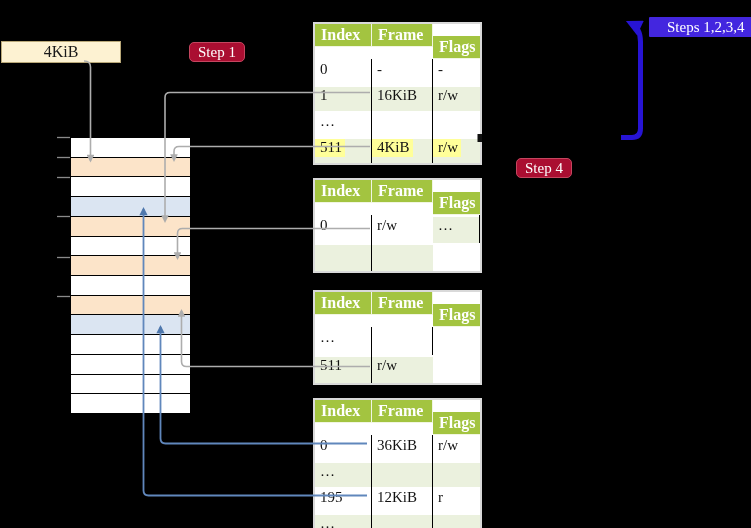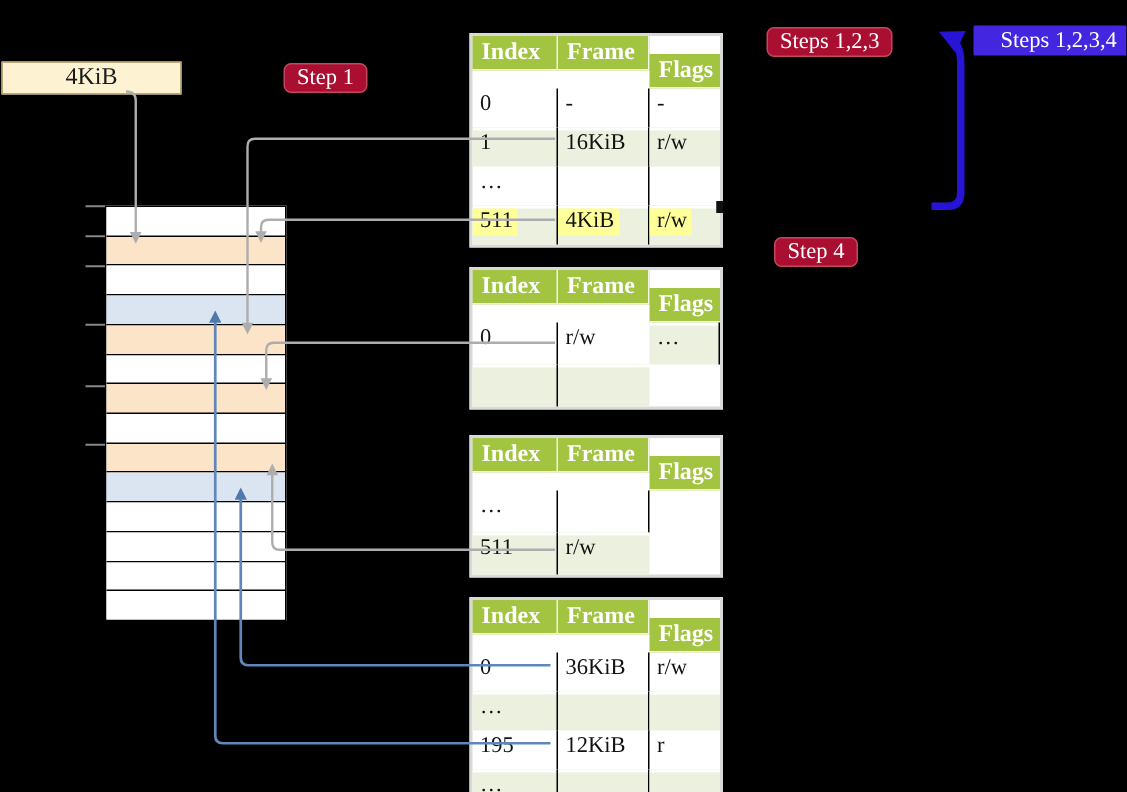--- a/index.html
+++ b/index.html
@@ -57,21 +57,20 @@
   .ptable,#memory,.plain-label,.badge{z-index:2;}
 </style>
 </head>
 <body>
 
 <div id="canvas">
 
   <div class="plain-label" style="left:1px;top:41px;width:118px;height:20px;">4KiB</div>
 
   <div class="badge crimson" style="left:189px;top:42px;">Step 1</div>
-  <div class="badge crimson" style="left:511px;top:18px;">Steps 1,2,3</div>
   <div class="badge blue" style="left:649px;top:17px;padding:0 18px;">Steps 1,2,3,4</div>
   <div class="badge crimson" style="left:516px;top:158px;">Step 4</div>
 
   <div id="memory">
     <div class="mrow m-white"></div>
     <div class="mrow m-peach"></div>
     <div class="mrow m-white"></div>
     <div class="mrow m-blue"></div>
     <div class="mrow m-peach"></div>
     <div class="mrow m-white"></div>

